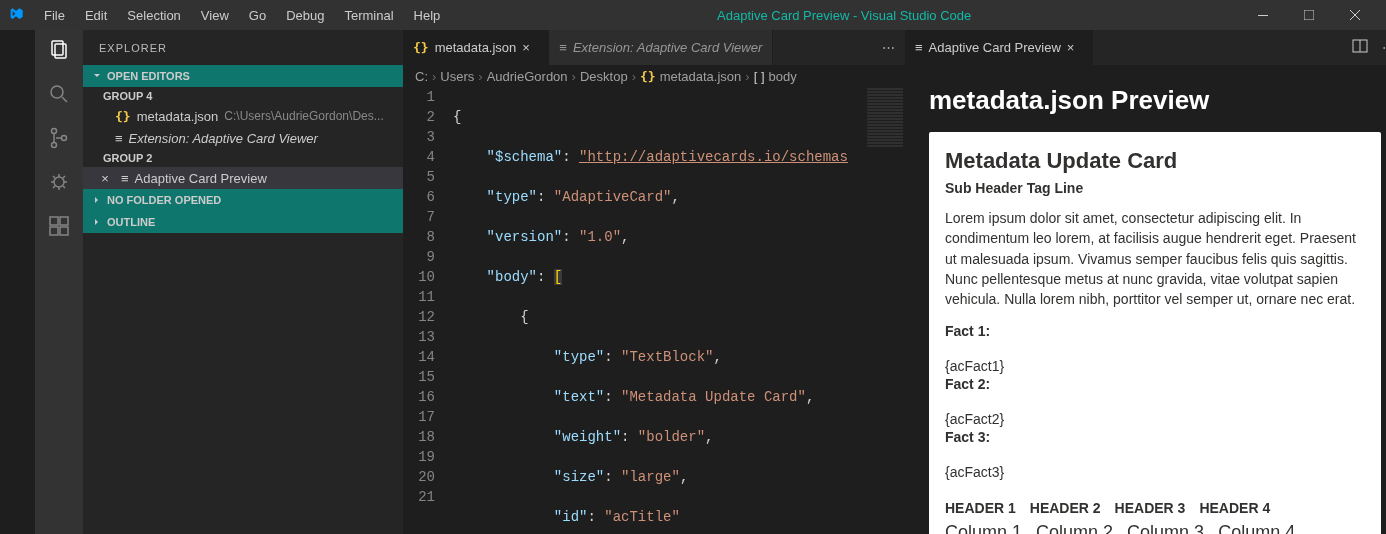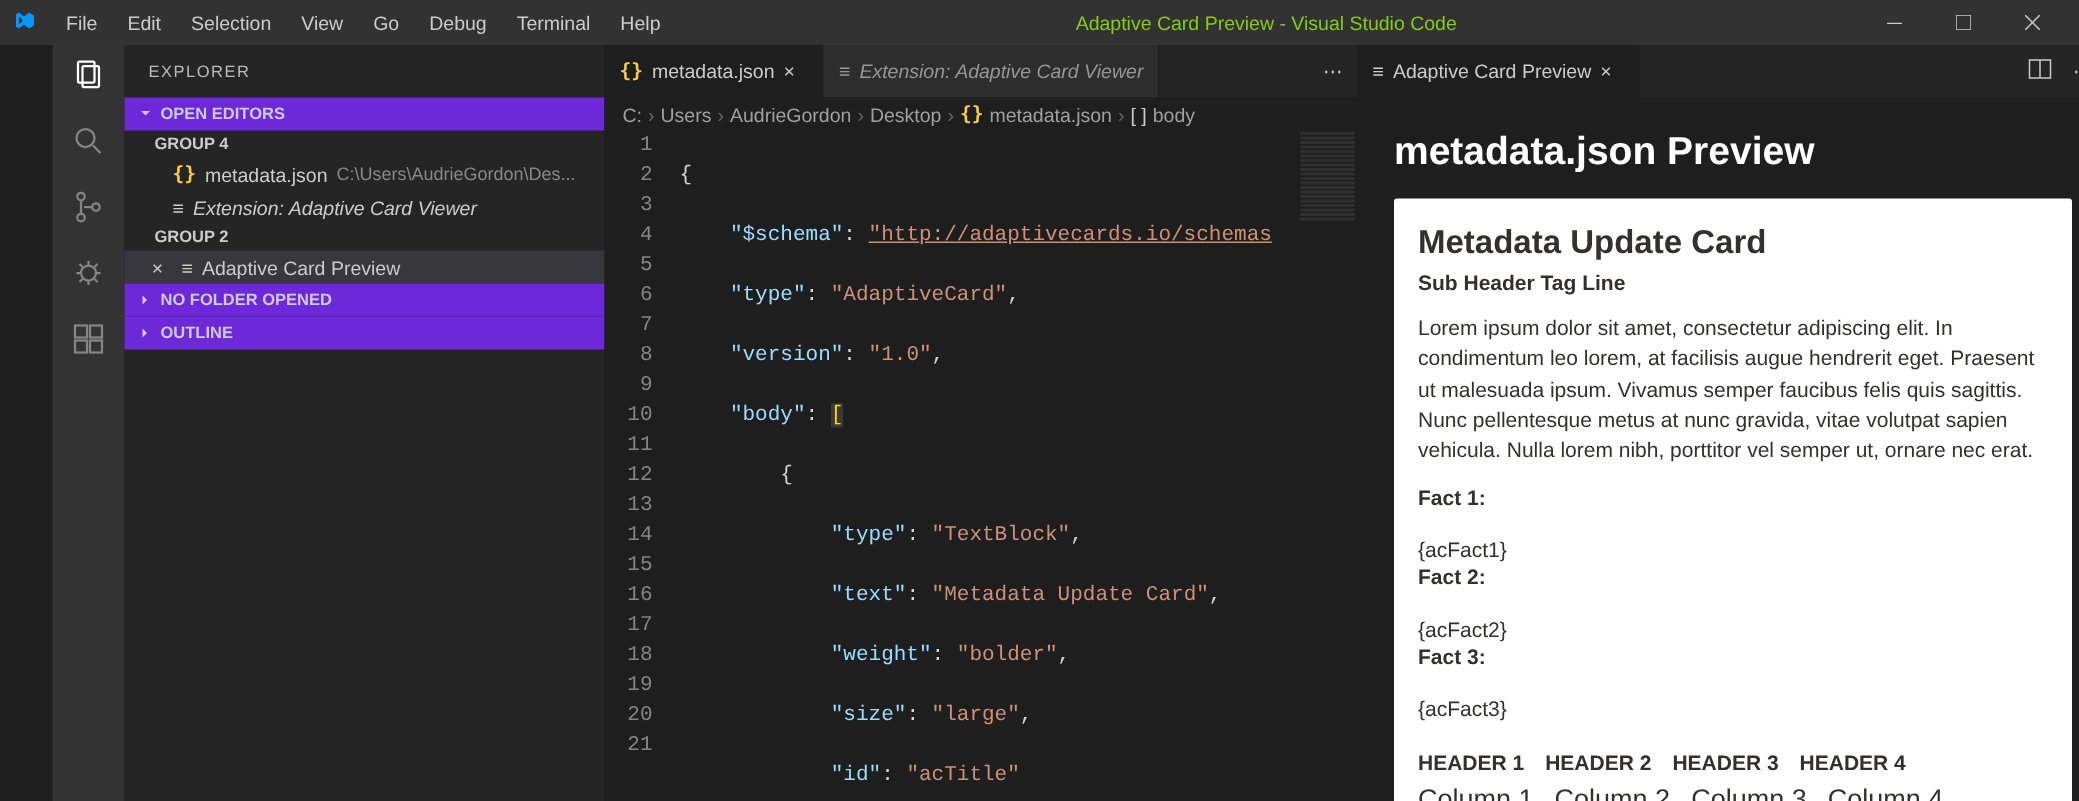--- a/index.html
+++ b/index.html
@@ -22,21 +22,21 @@
 .vscode-icon {
   width: 16px; height: 16px;
   color: #0098ff;
   margin-right: 12px;
 }
 .menu-items { display: flex; gap: 4px; }
 .menu-item { padding: 4px 8px; cursor: pointer; }
 .title-center {
   flex: 1;
   text-align: center;
-  color: #84cc16;
+  color: #14b8a6;
 }
 .win-controls { display: flex; gap: 0; margin-left: auto; }
 .win-btn {
   width: 46px; height: 30px;
   display: flex; align-items: center; justify-content: center;
   cursor: pointer;
 }
 .main-layout {
   display: flex;
   height: calc(100% - 30px);
@@ -75,21 +75,21 @@
 .section-header {
   height: 22px;
   padding: 0 8px;
   display: flex;
   align-items: center;
   gap: 4px;
   font-size: 11px;
   font-weight: 700;
   color: #cccccc;
   cursor: pointer;
-  background: #6d28d9;
+  background: #0f766e;
 }
 .group-label {
   font-size: 11px;
   font-weight: 700;
   padding: 3px 20px;
   color: #cccccc;
 }
 .file-item {
   padding: 2px 8px 2px 32px;
   display: flex;

